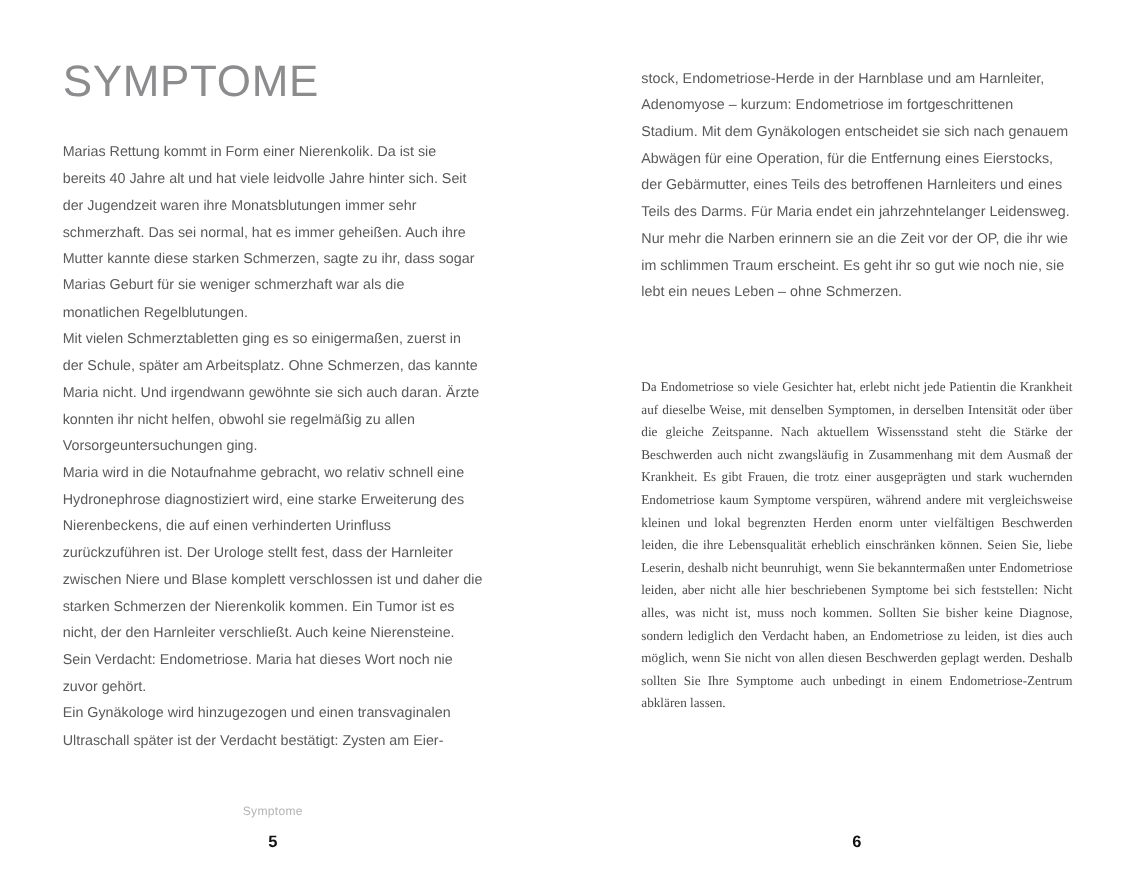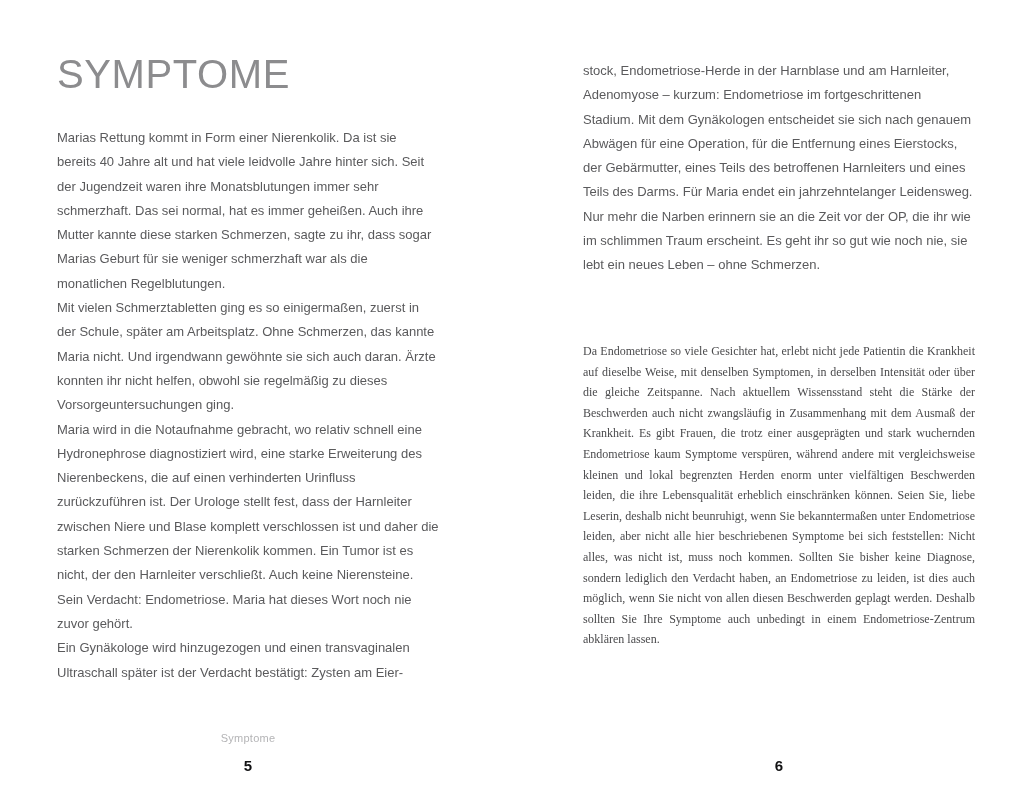--- a/index.html
+++ b/index.html
@@ -107,21 +107,21 @@
 </head>
 <body>
 
 <div class="page">
 
   <div class="col-left">
     <h1 class="chapter-title">SYMPTOME</h1>
 
     <div class="body-sans">
       <p>Marias Rettung kommt in Form einer Nierenkolik. Da ist sie bereits 40 Jahre alt und hat viele leidvolle Jahre hinter sich. Seit der Jugendzeit waren ihre Monatsblutungen immer sehr schmerzhaft. Das sei normal, hat es immer geheißen. Auch ihre Mutter kannte diese starken Schmerzen, sagte zu ihr, dass sogar Marias Geburt für sie weniger schmerzhaft war als die monatlichen Regelblutungen.</p>
-      <p>Mit vielen Schmerztabletten ging es so einigermaßen, zuerst in der Schule, später am Arbeitsplatz. Ohne Schmerzen, das kannte Maria nicht. Und irgendwann gewöhnte sie sich auch daran. Ärzte konnten ihr nicht helfen, obwohl sie regelmäßig zu dieses Vorsorgeuntersuchungen ging.</p>
+      <p>Mit vielen Schmerztabletten ging es so einigermaßen, zuerst in der Schule, später am Arbeitsplatz. Ohne Schmerzen, das kannte Maria nicht. Und irgendwann gewöhnte sie sich auch daran. Ärzte konnten ihr nicht helfen, obwohl sie regelmäßig zu allen Vorsorgeuntersuchungen ging.</p>
       <p>Maria wird in die Notaufnahme gebracht, wo relativ schnell eine Hydronephrose diagnostiziert wird, eine starke Erweiterung des Nierenbeckens, die auf einen verhinderten Urinfluss zurückzuführen ist. Der Urologe stellt fest, dass der Harnleiter zwischen Niere und Blase komplett verschlossen ist und daher die starken Schmerzen der Nierenkolik kommen. Ein Tumor ist es nicht, der den Harnleiter verschließt. Auch keine Nierensteine. Sein Verdacht: Endometriose. Maria hat dieses Wort noch nie zuvor gehört.</p>
       <p>Ein Gynäkologe wird hinzugezogen und einen transvaginalen Ultraschall später ist der Verdacht bestätigt: Zysten am Eier-</p>
     </div>
   </div>
 
   <div class="footer-left">
     <div class="running-head">Symptome</div>
     <div class="folio">5</div>
   </div>
 

